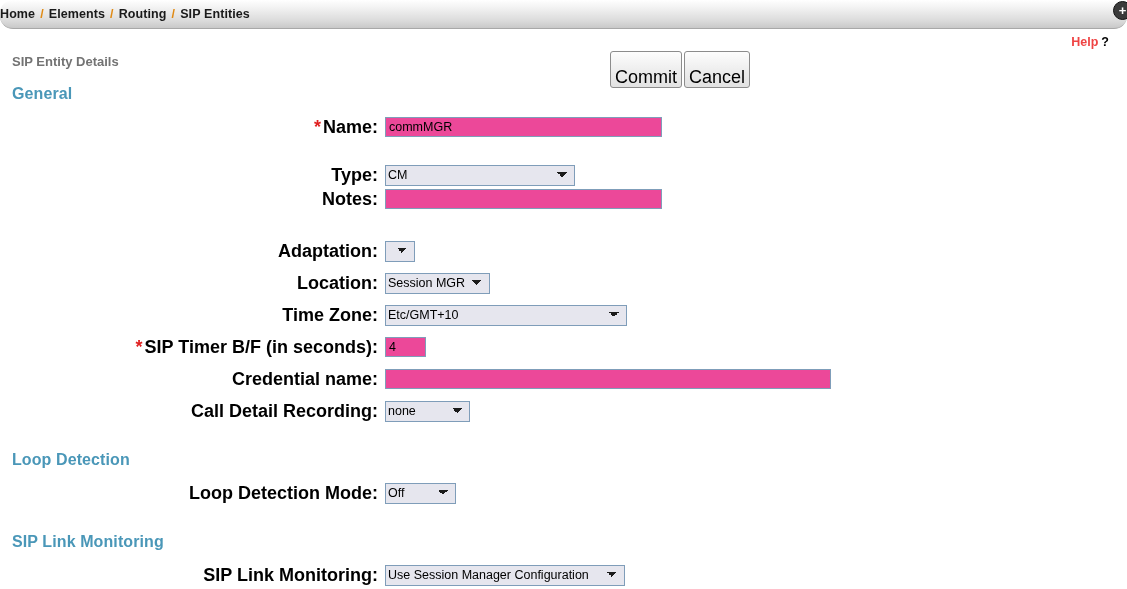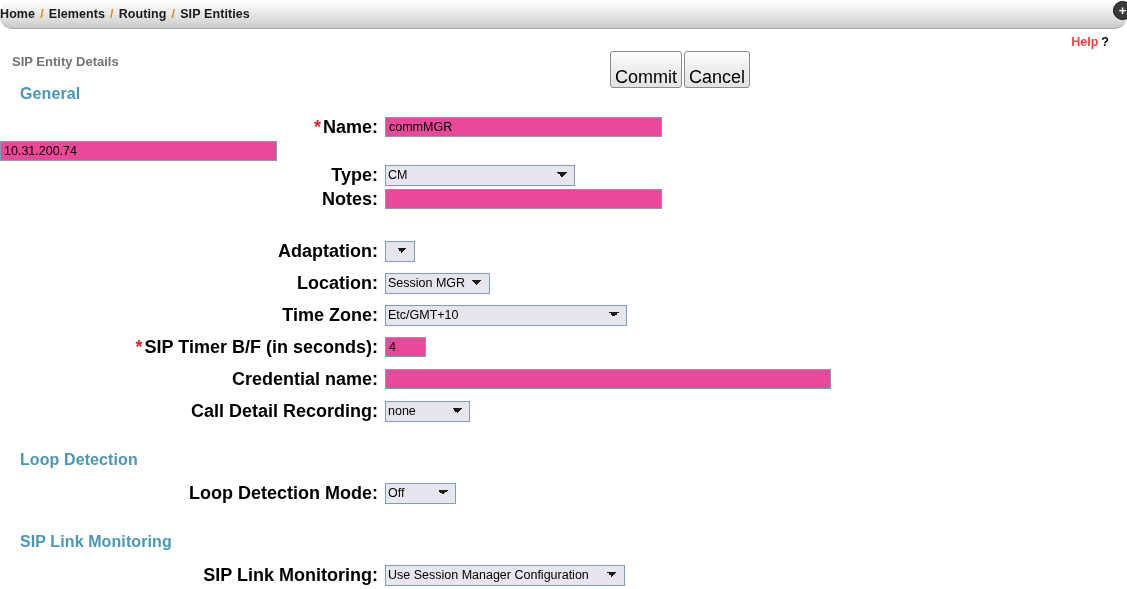--- a/index.html
+++ b/index.html
@@ -116,21 +116,21 @@
     padding: 18px 4px 3px 4px;
     line-height: 14px;
     cursor: pointer;
   }
 
   
   .section-head {
     color: #4a97b8;
     font-size: 16px;
     font-weight: bold;
-    padding-left: 20px;
+    padding-left: 12px;
     letter-spacing: .1px;
   }
 
   
   .form-row {
     display: flex;
     align-items: center;
     height: 24px;
   }
   .f-label {
@@ -240,23 +240,20 @@
 <div class="gap-12"></div>
 
 <div class="form-row">
   <div class="f-label"><span class="req">*</span><span>Name:</span></div>
   <div class="f-field">
     <input class="txt w-name" type="text" value="commMGR" style="">
   </div>
 </div>
 
 <div class="form-row">
-  <div class="f-field">
-    <input class="txt w-fqdn" type="text" value="10.31.200.74" style="">
-  </div>
 </div>
 
 <div class="form-row">
   <div class="f-label"><span>Type:</span></div>
   <div class="f-field">
     <select class="sel w-type">
       <option>CM</option>
     </select>
   </div>
 </div>

